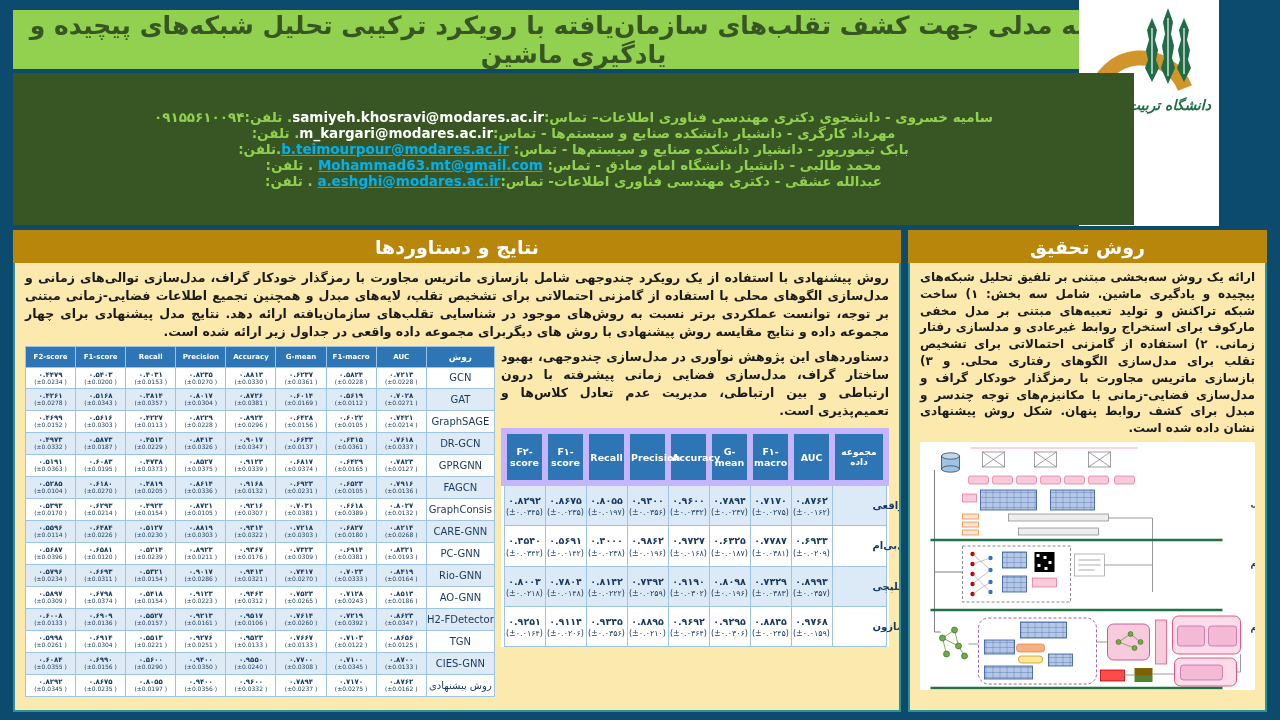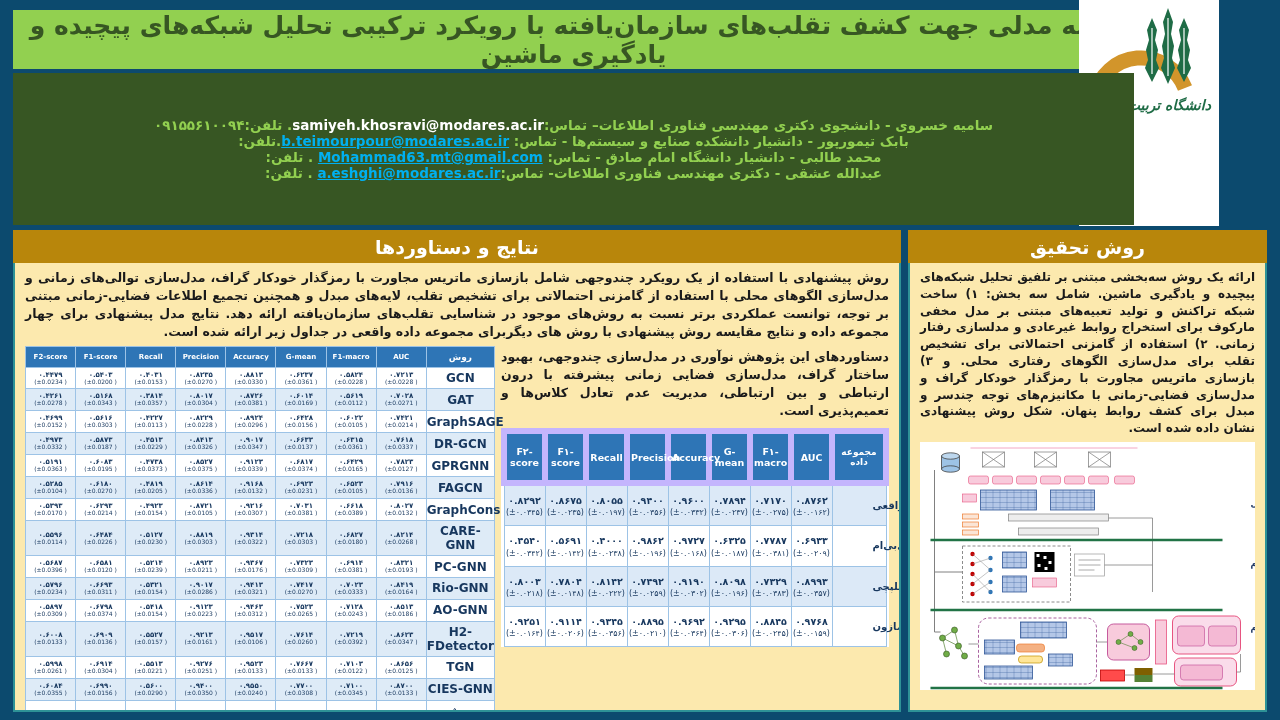--- a/index.html
+++ b/index.html
@@ -31,21 +31,21 @@
   .columns{display:flex;direction:ltr;gap:6px;margin-top:4px;align-items:flex-start;}
   .col-table{width:470px;flex:none;}
   .col-right{flex:1;direction:rtl;}
   
   table.cmp{width:100%;border-collapse:collapse;table-layout:fixed;background:#fff;direction:ltr;}
   .cmp th{background:#2E75B6;color:#fff;font-size:7px;padding:5px 1px;border:1px solid #9DC3E6;}
   .cmp th.method-col{font-size:9px;}
   .cmp td{border:1px solid #9DC3E6;text-align:center;padding:3px 0;}
   .cmp td .v{font-size:7px;font-weight:bold;color:#17375E;line-height:1.15;}
   .cmp td .e{font-size:6px;color:#17375E;line-height:1.15;}
-  .cmp td.method{font-size:12px;font-weight:bold;color:#17375E;}
+  .cmp td.method{font-size:10px;font-weight:normal;color:#17375E;}
   .cmp tbody tr:nth-child(even){background:#DEEBF7;}
   
   table.ds{width:100%;border-collapse:collapse;table-layout:fixed;background:#fff;direction:ltr;margin-top:8px;}
   .ds th{background:#2E75B6;color:#fff;font-size:9.5px;padding:12px 1px;border:6px solid #c4b5fd;}
   .ds th.method-col{font-size:9px;}
   .ds td{border:1px solid #9DC3E6;text-align:center;padding:8px 0;}
   .ds td .v{font-size:9.5px;font-weight:bold;color:#17375E;line-height:1.5;}
   .ds td .e{font-size:8px;color:#17375E;}
   .ds td.method{font-size:10px;font-weight:bold;color:#17375E;padding-left:40px;}
   .ds tbody tr:nth-child(odd){background:#DCE9F7;}
@@ -72,20 +72,21 @@
         <line x1="89" y1="18" x2="89" y2="76" stroke="#fff" stroke-width="1.2"></line>
         <line x1="105" y1="28" x2="105" y2="74" stroke="#fff" stroke-width="1.2"></line>
       </g>
       <text x="68" y="110" text-anchor="middle" font-size="14" font-weight="bold" font-style="italic" fill="#1F6C46" direction="rtl">دانشگاه تربیت مدرس</text>
     </svg>
   </div>
 
   <div class="authors-bar">
     <div id="authors">
         <div class="author-line"><span>سامیه خسروی - دانشجوی دکتری مهندسی فناوری اطلاعات– تماس:</span><span class="author-email">samiyeh.khosravi@modares.ac.ir</span><span>. تلفن:۰۹۱۵۵۶۱۰۰۹۴</span></div>
+        <div class="author-line"><span>مهرداد کارگری -  دانشیار دانشکده صنایع و سیستم‌ها -  تماس:</span><span class="author-email">m_kargari@modares.ac.ir</span><span>. تلفن:</span></div>
         <div class="author-line"><span>بابک تیمورپور -  دانشیار دانشکده صنایع و سیستم‌ها -  تماس: </span><span class="author-email link">b.teimourpour@modares.ac.ir</span><span>.تلفن:</span></div>
         <div class="author-line"><span>محمد طالبی -  دانشیار دانشگاه امام صادق -  تماس: </span><span class="author-email link">Mohammad63.mt@gmail.com</span><span> . تلفن:</span></div>
         <div class="author-line"><span>عبدالله عشقی -  دکتری مهندسی فناوری اطلاعات-  تماس:</span><span class="author-email link">a.eshghi@modares.ac.ir</span><span> . تلفن:</span></div>
       </div>
   </div>
 
   <section class="panel results-panel">
     <header class="panel-header">نتایج و دستاوردها</header>
     <div class="panel-body">
       <p class="para">روش پیشنهادی با استفاده از یک رویکرد چندوجهی شامل بازسازی ماتریس مجاورت با رمزگذار خودکار گراف، مدل‌سازی توالی‌های زمانی و مدل‌سازی الگوهای محلی با استفاده از گامزنی احتمالاتی برای تشخیص تقلب، لایه‌های مبدل و همچنین تجمیع اطلاعات فضایی-زمانی مبتنی بر توجه، توانست عملکردی برتر نسبت به روش‌های موجود در شناسایی تقلب‌های سازمان‌یافته ارائه دهد. نتایج مدل پیشنهادی برای چهار مجموعه داده و نتایج مقایسه روش پیشنهادی با روش های دیگربرای مجموعه داده واقعی در جداول زیر ارائه شده است.</p>

